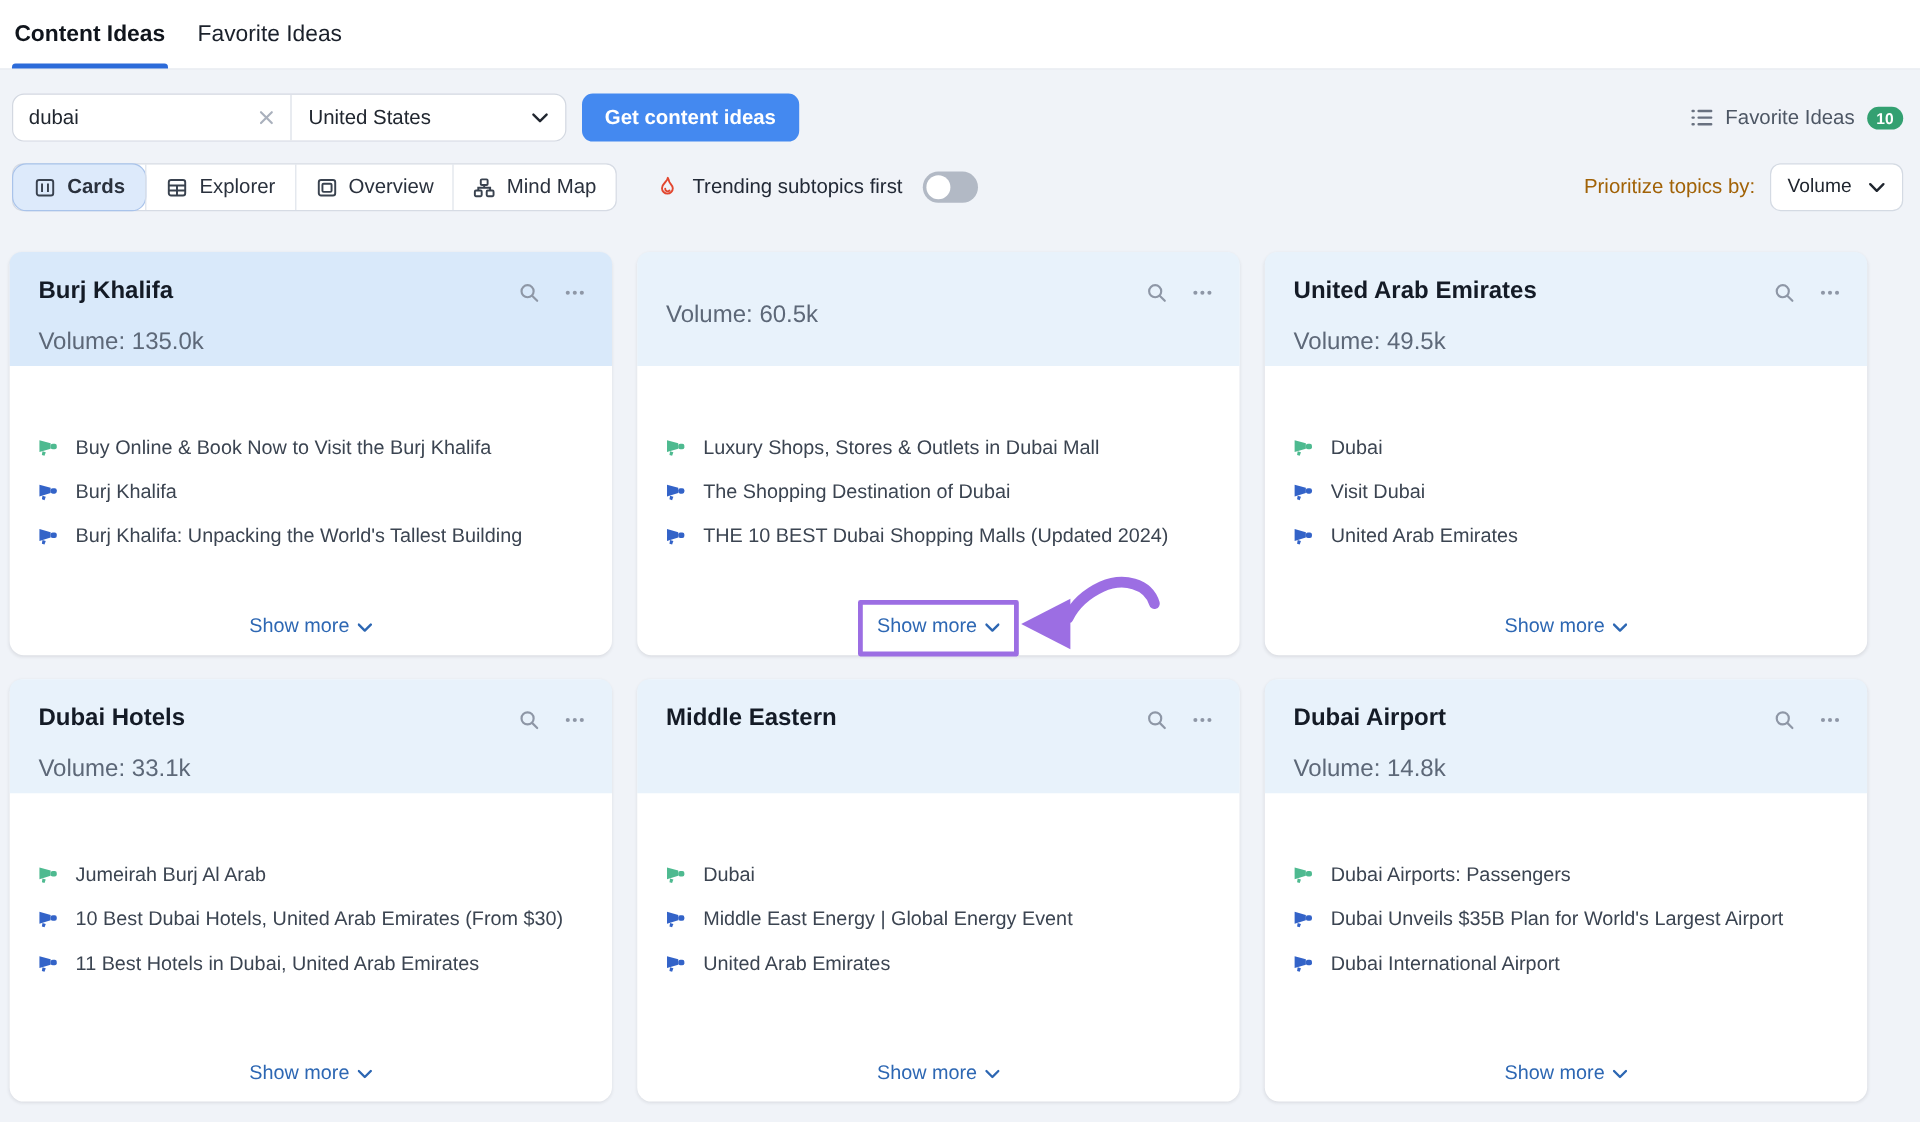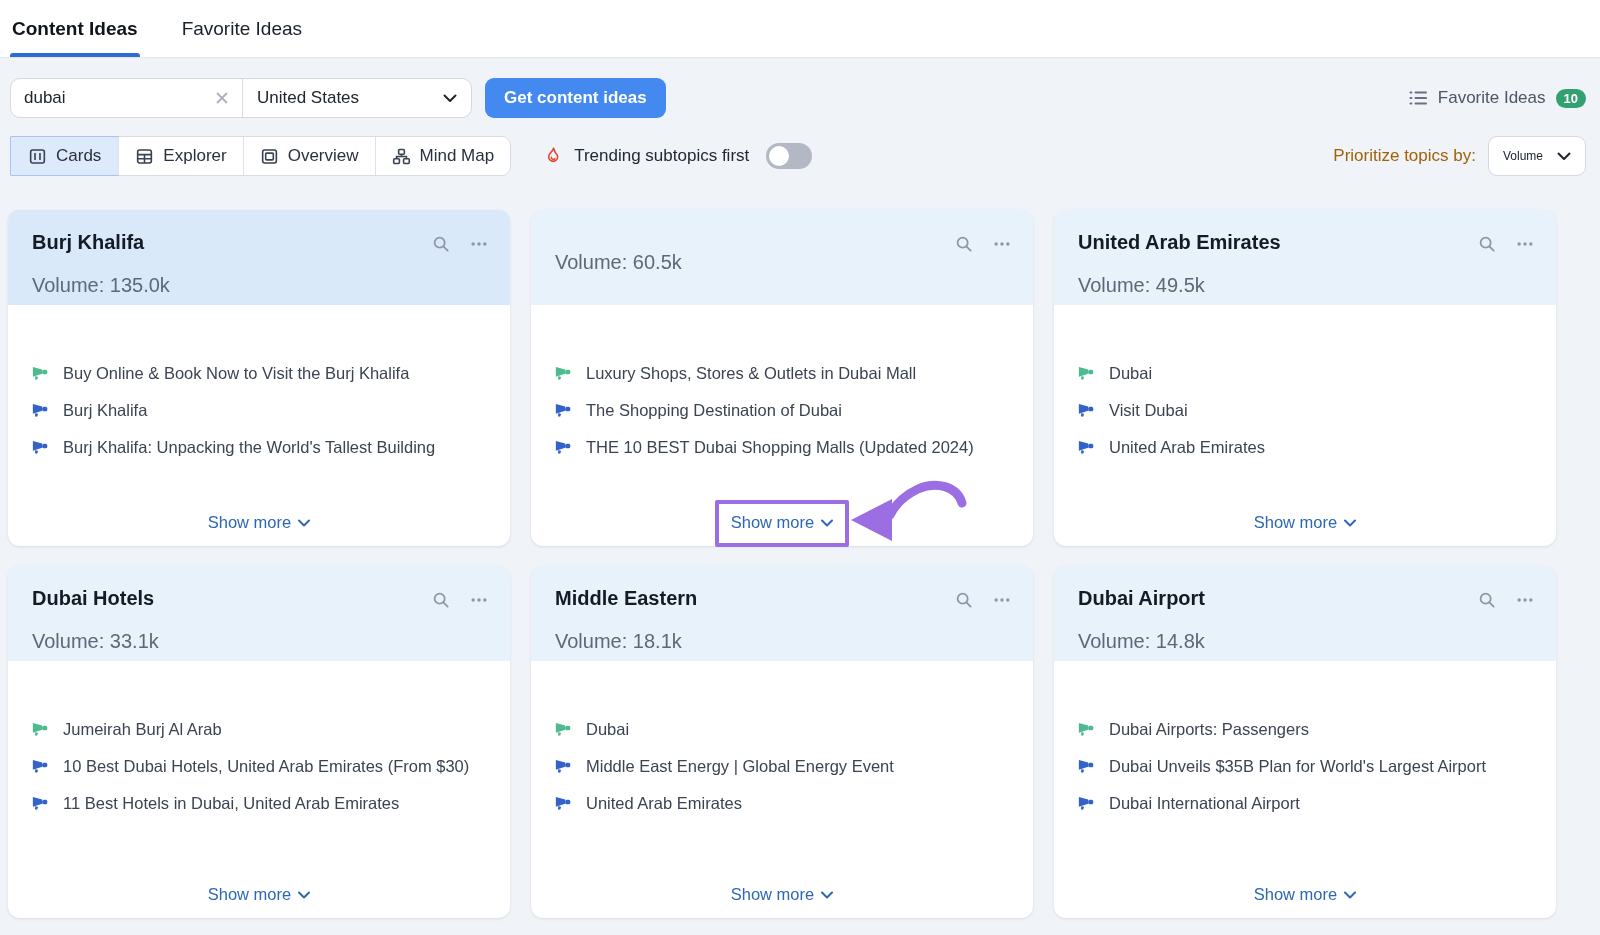--- a/index.html
+++ b/index.html
@@ -1,21 +1,21 @@
 <!DOCTYPE html>
 <html><head>
 <meta charset="utf-8">
 <style>
   * { margin:0; padding:0; box-sizing:border-box; }
   html,body { width:1600px; height:935px; }
   body { font-family:"Liberation Sans", sans-serif; background:#f0f3f8; overflow:hidden; }
 
   
   .tabbar { height:58px; background:#ffffff; border-bottom:1px solid #e2e6ed;
-            display:flex; align-items:stretch; padding-left:10px; gap:40px; }
+            display:flex; align-items:stretch; padding-left:10px; gap:23px; }
   .tab { position:relative; display:flex; align-items:center; font-size:19px;
          color:#1b212b; cursor:pointer; padding:0 2px; }
   .tab.active { font-weight:700; color:#10151c; }
   .tab.active::after { content:""; position:absolute; left:0; right:0; bottom:0;
          height:4px; background:#2c6bd9; border-radius:3px 3px 0 0; }
 
   
   .controls { padding:20px 14px 0 10px; }
   .row { display:flex; align-items:center; }
 
@@ -41,34 +41,34 @@
   .fav-link .lbl { font-size:17px; color:#4d5664; }
   .badge { background:#33a071; color:#fff; font-size:13px; font-weight:700;
            border-radius:10px; padding:2px 8px; line-height:15px; }
 
   .row2 { margin-top:18px; }
   .seg { display:flex; background:#fff; border:1px solid #d6dbe4; border-radius:9px;
          height:40px; }
   .seg-item { display:flex; align-items:center; gap:9px; padding:0 16px; font-size:17px;
          color:#2a313d; cursor:pointer; border-left:1px solid #dee3ea; }
   .seg-item:first-child { border-left:0; }
-  .seg-item.active { background:#ddeafb; border:1px solid #a9c3ea; border-radius:1px;
-         margin:-1px; padding:0 17px; }
+  .seg-item.active { background:#ddeafb; border:1px solid #a9c3ea; border-radius:12px;
+         margin:-1px; padding:0 17px;font-weight:bold; }
 
   .trend { display:flex; align-items:center; gap:11px; margin-left:32px; }
   .trend .lbl { font-size:17px; color:#222936; }
   .toggle { width:46px; height:26px; border-radius:13px; background:#b2b9c5;
             position:relative; margin-left:6px; cursor:pointer; }
   .toggle .knob { position:absolute; left:3px; top:3px; width:20px; height:20px;
             border-radius:50%; background:#fff; }
 
   .prioritize { margin-left:auto; display:flex; align-items:center; gap:12px; }
   .prioritize .lbl { font-size:17px; color:#a16207; }
   .select-box { height:40px; background:#fff; border:1px solid #d4dae3; border-radius:9px;
-            display:flex; align-items:center; gap:14px; padding:0 14px; font-size:12px;
+            display:flex; align-items:center; gap:14px; padding:0 14px; font-size:16px;
             color:#20262f; cursor:pointer; }
 
   
   .grid { margin-top:34px; padding:0 44px 0 8px; display:grid;
           grid-template-columns:repeat(3, 1fr); grid-template-rows:336px 352px;
           column-gap:21px; row-gap:20px; }
   .card { background:#fff; border-radius:12px; box-shadow:0 1px 3px rgba(27,31,38,.10);
           display:flex; flex-direction:column; overflow:visible; }
   .card-head { position:relative; background:#e8f2fb; border-radius:10px 10px 0 0;
           padding:21px 24px 0; height:95px; flex:0 0 95px; }
@@ -481,21 +481,20 @@
               <path d="M1 1.5 L6 6.5 L11 1.5" stroke="#2d67b3" stroke-width="2" fill="none" stroke-linecap="round" stroke-linejoin="round"></path>
             </svg>
         </div>
       </div>
     </div>
   </div>
 
   <div class="card">
     <div class="card-head">
       <div class="card-title">Middle Eastern</div>
-      <div class="card-volume">Volume: 18.1k</div>
       <div class="card-actions">
         <span>
             <svg width="18" height="18" viewBox="0 0 20 20">
               <circle cx="8.5" cy="8.5" r="5.6" fill="none" stroke="#8e97a6" stroke-width="2"></circle>
               <path d="M12.9 12.9 L17.4 17.4" stroke="#8e97a6" stroke-width="2" stroke-linecap="round"></path>
             </svg>
           </span>
         <span>
             <svg width="18" height="18" viewBox="0 0 20 20">
               <g fill="#8e97a6">

